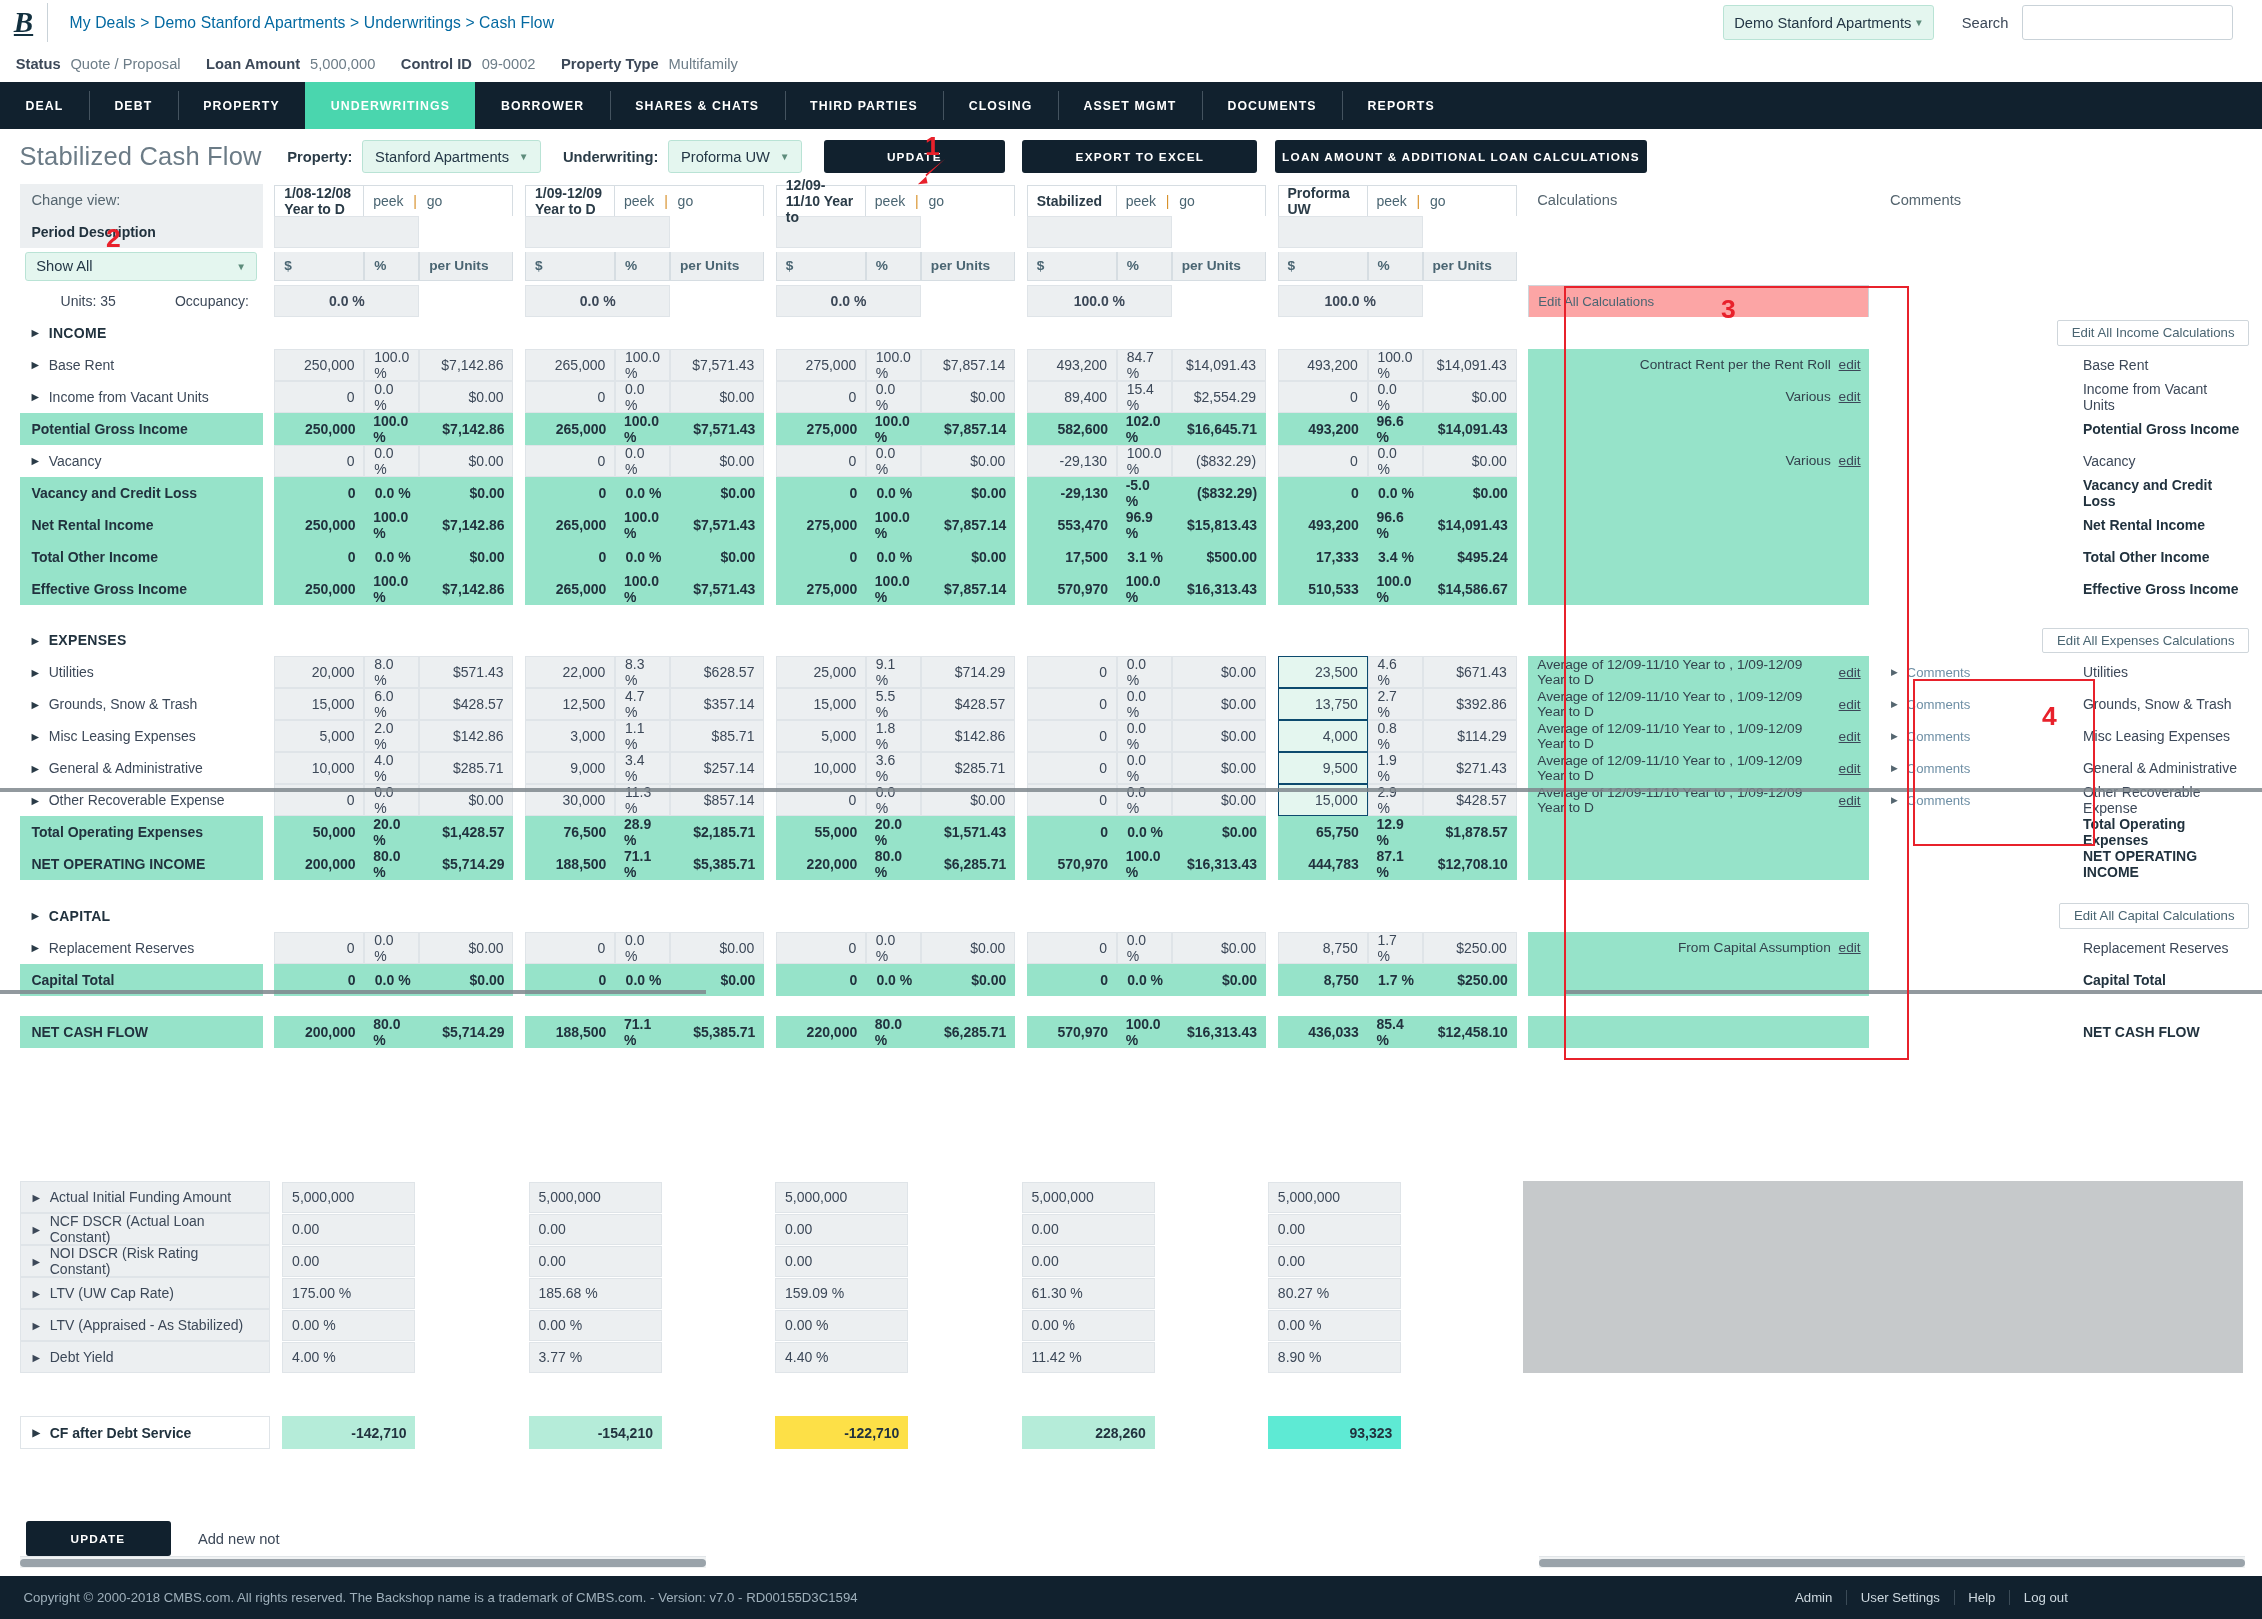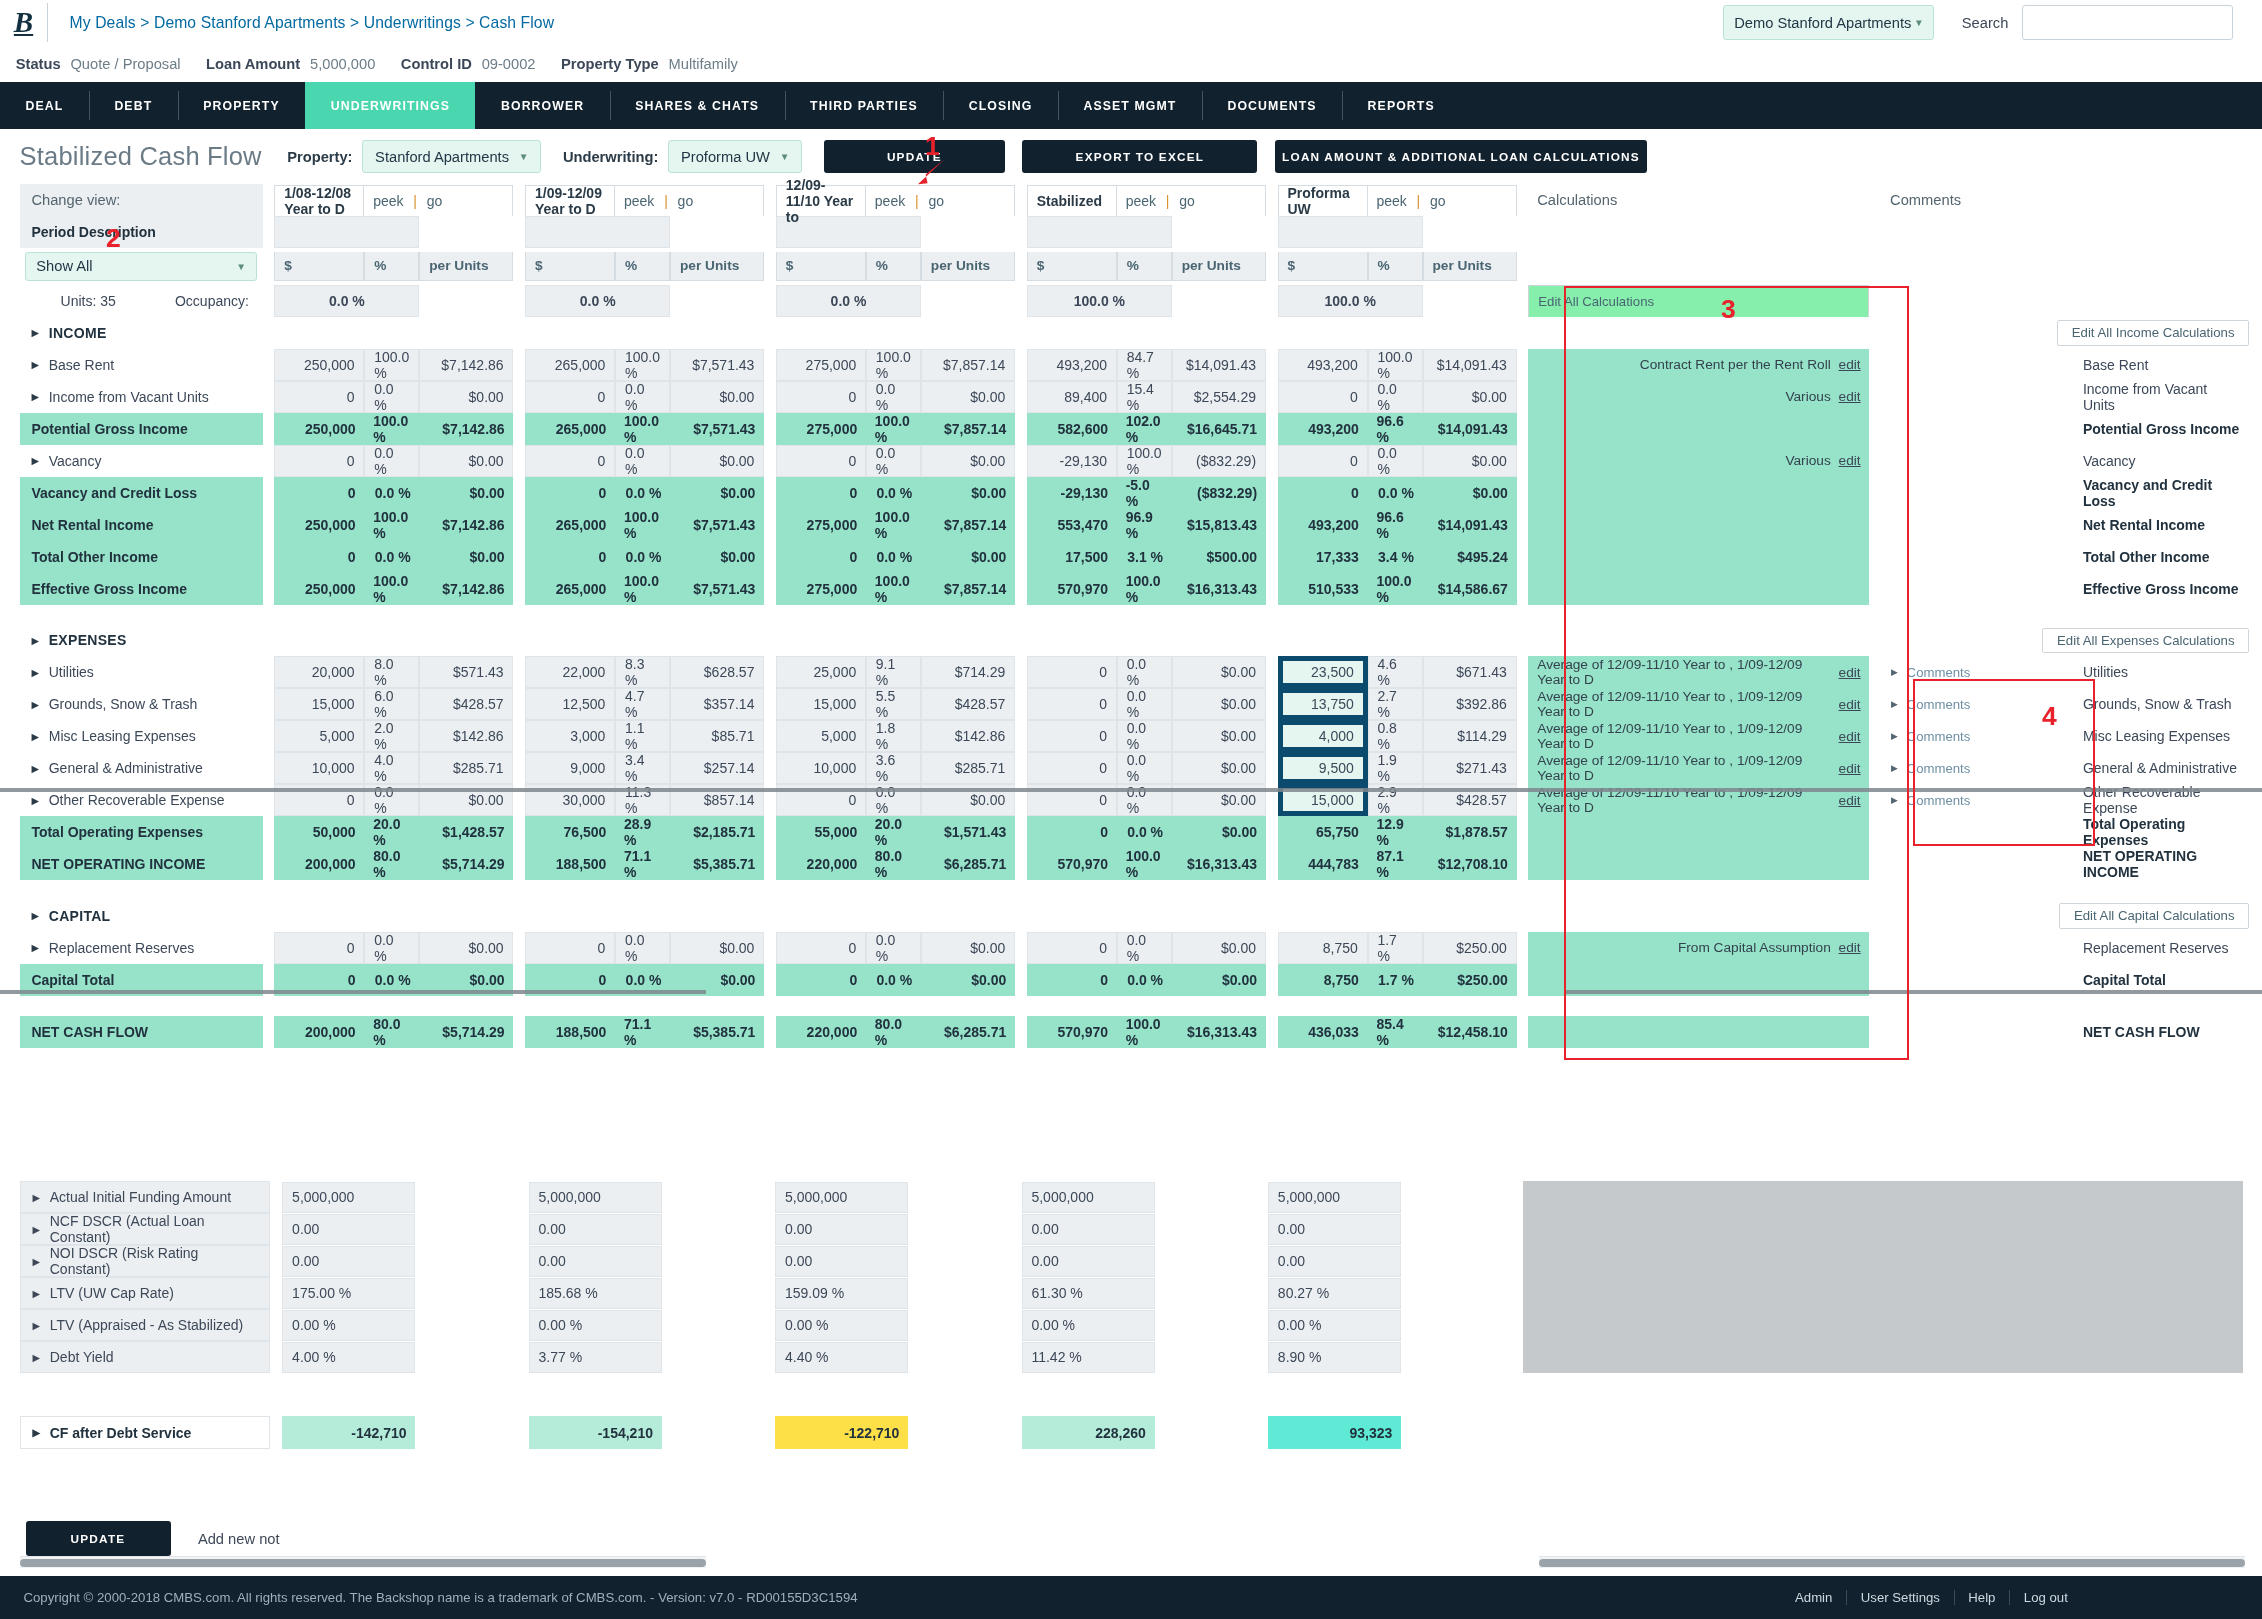--- a/index.html
+++ b/index.html
@@ -102,21 +102,21 @@
   .rowlbl { height:32px; display:flex; align-items:center; padding:0 11.8px; font-size:14px; }
   .rowlbl .tri { font-size:9.8px; margin-right:9.8px; color:#2a3b47; }
   .rowlbl.bold { font-weight:bold; color:#21323e; }
   .bg-grey { background:#eceff1; }
   .bg-mint  { background:#96e3c9; }
   .val { font-size:14px; color:#3c4858; }
   .val.bold { font-weight:bold; color:#21323e; }
 
   .cellbox { border:1px solid #dfe4e8; background:#eceff1; }
   .mint { background:#96e3c9; }
-  .inputbox { border:5px solid #0c4a6e; background:#e4f6ef; }
+  .inputbox { border:1px solid #0c4a6e; background:#e4f6ef; }
 
   .sect-title { font-weight:bold; font-size:14px; color:#21323e; letter-spacing:0.3px; }
 
   .calcbox { background:#96e3c9; height:32px; }
   .calc-txt { height:32px; display:flex; align-items:center; justify-content:flex-end;
      padding:0 8.8px; gap:7.8px; font-size:13.7px; color:#33424d; }
   .calc-txt .edit { color:#3c4858; text-decoration:underline; }
 
   .editall-btn {
     display:inline-flex; align-items:center; justify-content:center;
@@ -470,21 +470,21 @@
           <td colspan="2">
             <div class="cell c cellbox">
               <b>100.0 %</b>
             </div>
           </td>
           <td>
             <div class="cell"></div>
           </td>
           <td></td>
           <td>
-            <div style="height:32px;border:1px solid #cfd6db;border-bottom:none;background:#86efac;display:flex;align-items:center;padding:0 8.8px;font-size:13.2px;color:#4a6572;">Edit All Calculations</div>
+            <div style="height:32px;border:1px solid #cfd6db;border-bottom:none;background:#fca5a5;display:flex;align-items:center;padding:0 8.8px;font-size:13.2px;color:#4a6572;">Edit All Calculations</div>
           </td>
           <td></td>
           <td colspan="3"></td>
         </tr>
         <tr>
           <td>
             <div class="rowlbl">
               <span class="tri">▶</span>
               <span class="sect-title">INCOME</span>
             </div>

